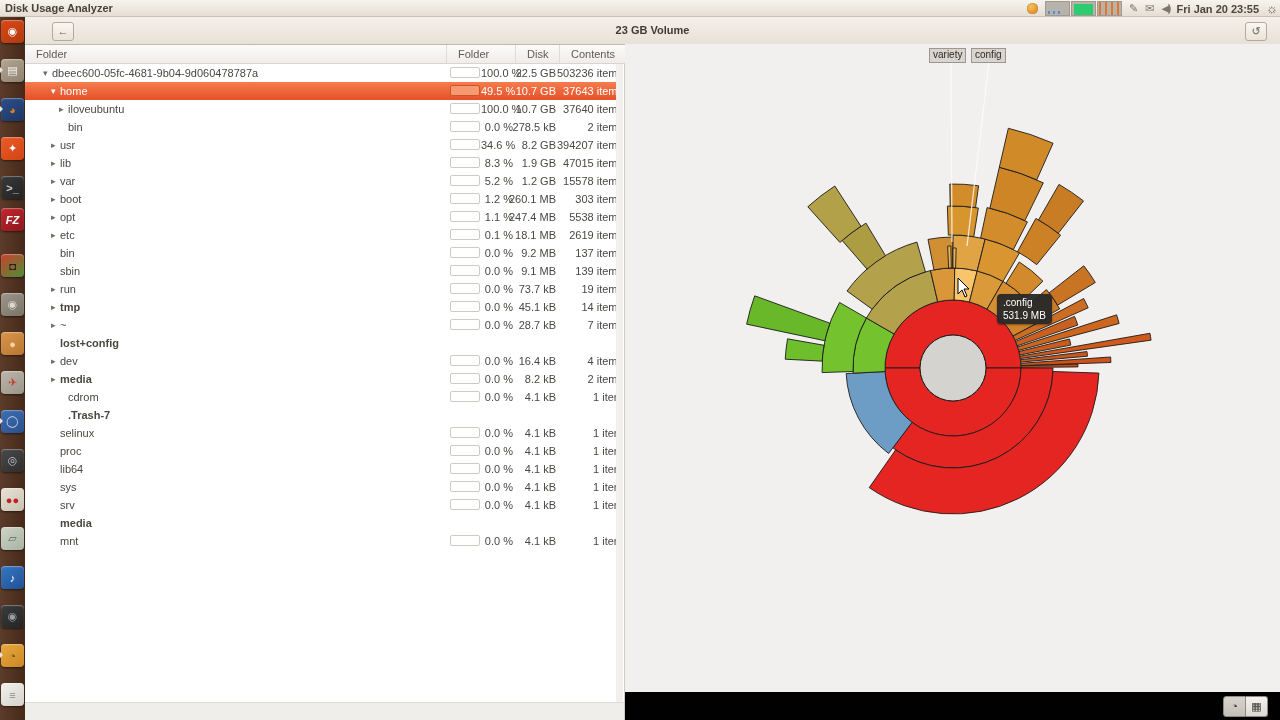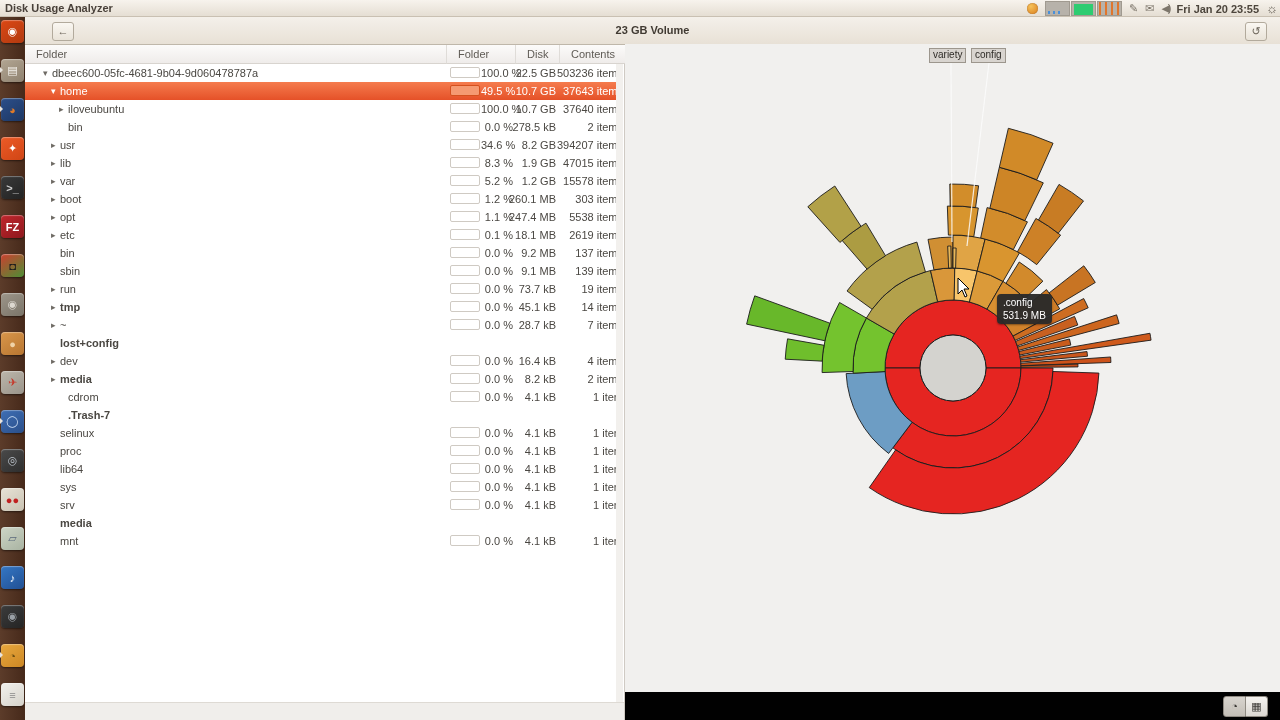--- a/index.html
+++ b/index.html
@@ -96,21 +96,21 @@
   </div>
 
   <div id="dock">
       <div class="dock-item" style="top: 3px; background: linear-gradient(145deg, rgb(221, 72, 20), rgb(177, 58, 16)); color: rgb(255, 255, 255);">◉</div>
       <div class="dock-item" style="top: 42px; background: linear-gradient(145deg, rgb(179, 166, 147), rgb(143, 130, 112)); color: rgb(244, 241, 236);">▤</div>
       <span class="dock-arrow" style="top: 50px; position: absolute; left: 0px;"></span>
       <div class="dock-item" style="top: 81px; background: linear-gradient(145deg, rgb(44, 79, 138), rgb(29, 55, 99)); color: rgb(224, 123, 40);">◕</div>
       <span class="dock-arrow" style="top: 89px; position: absolute; left: 0px;"></span>
       <div class="dock-item" style="top: 120px; background: linear-gradient(145deg, rgb(236, 91, 39), rgb(208, 69, 21)); color: rgb(255, 255, 255);">✦</div>
       <div class="dock-item" style="top: 159px; background: linear-gradient(145deg, rgb(58, 58, 58), rgb(34, 34, 34)); color: rgb(207, 207, 207);">&gt;_</div>
-      <div class="dock-item" style="top: 198px; background: linear-gradient(145deg, rgb(192, 39, 45), rgb(142, 24, 29)); color: rgb(255, 255, 255);">FZ</div>
+      <div class="dock-item" style="top: 191px; background: linear-gradient(145deg, rgb(192, 39, 45), rgb(142, 24, 29)); color: rgb(255, 255, 255); font-style: italic;">FZ</div>
       <div class="dock-item" style="top: 237px; background: linear-gradient(145deg, rgb(204, 63, 47), rgb(77, 143, 53)); color: rgb(29, 29, 29);">◘</div>
       <div class="dock-item" style="top: 276px; background: linear-gradient(145deg, rgb(157, 150, 138), rgb(122, 116, 104)); color: rgb(220, 216, 208);">◉</div>
       <div class="dock-item" style="top: 315px; background: linear-gradient(145deg, rgb(217, 150, 74), rgb(184, 118, 49)); color: rgb(240, 211, 168);">●</div>
       <div class="dock-item" style="top: 354px; background: linear-gradient(145deg, rgb(188, 182, 171), rgb(154, 148, 138)); color: rgb(196, 60, 46);">✈</div>
       <div class="dock-item" style="top: 393px; background: linear-gradient(145deg, rgb(63, 111, 181), rgb(42, 79, 138)); color: rgb(207, 224, 245);">◯</div>
       <span class="dock-arrow" style="top: 401px; position: absolute; left: 0px;"></span>
       <div class="dock-item" style="top: 432px; background: linear-gradient(145deg, rgb(74, 74, 74), rgb(46, 46, 46)); color: rgb(191, 199, 207);">◎</div>
       <div class="dock-item" style="top: 471px; background: linear-gradient(145deg, rgb(231, 226, 214), rgb(201, 194, 178)); color: rgb(192, 32, 32);">●●</div>
       <div class="dock-item" style="top: 510px; background: linear-gradient(145deg, rgb(205, 213, 198), rgb(169, 179, 162)); color: rgb(91, 106, 124);">▱</div>
       <div class="dock-item" style="top: 549px; background: linear-gradient(145deg, rgb(53, 119, 196), rgb(33, 80, 148)); color: rgb(255, 255, 255);">♪</div>

